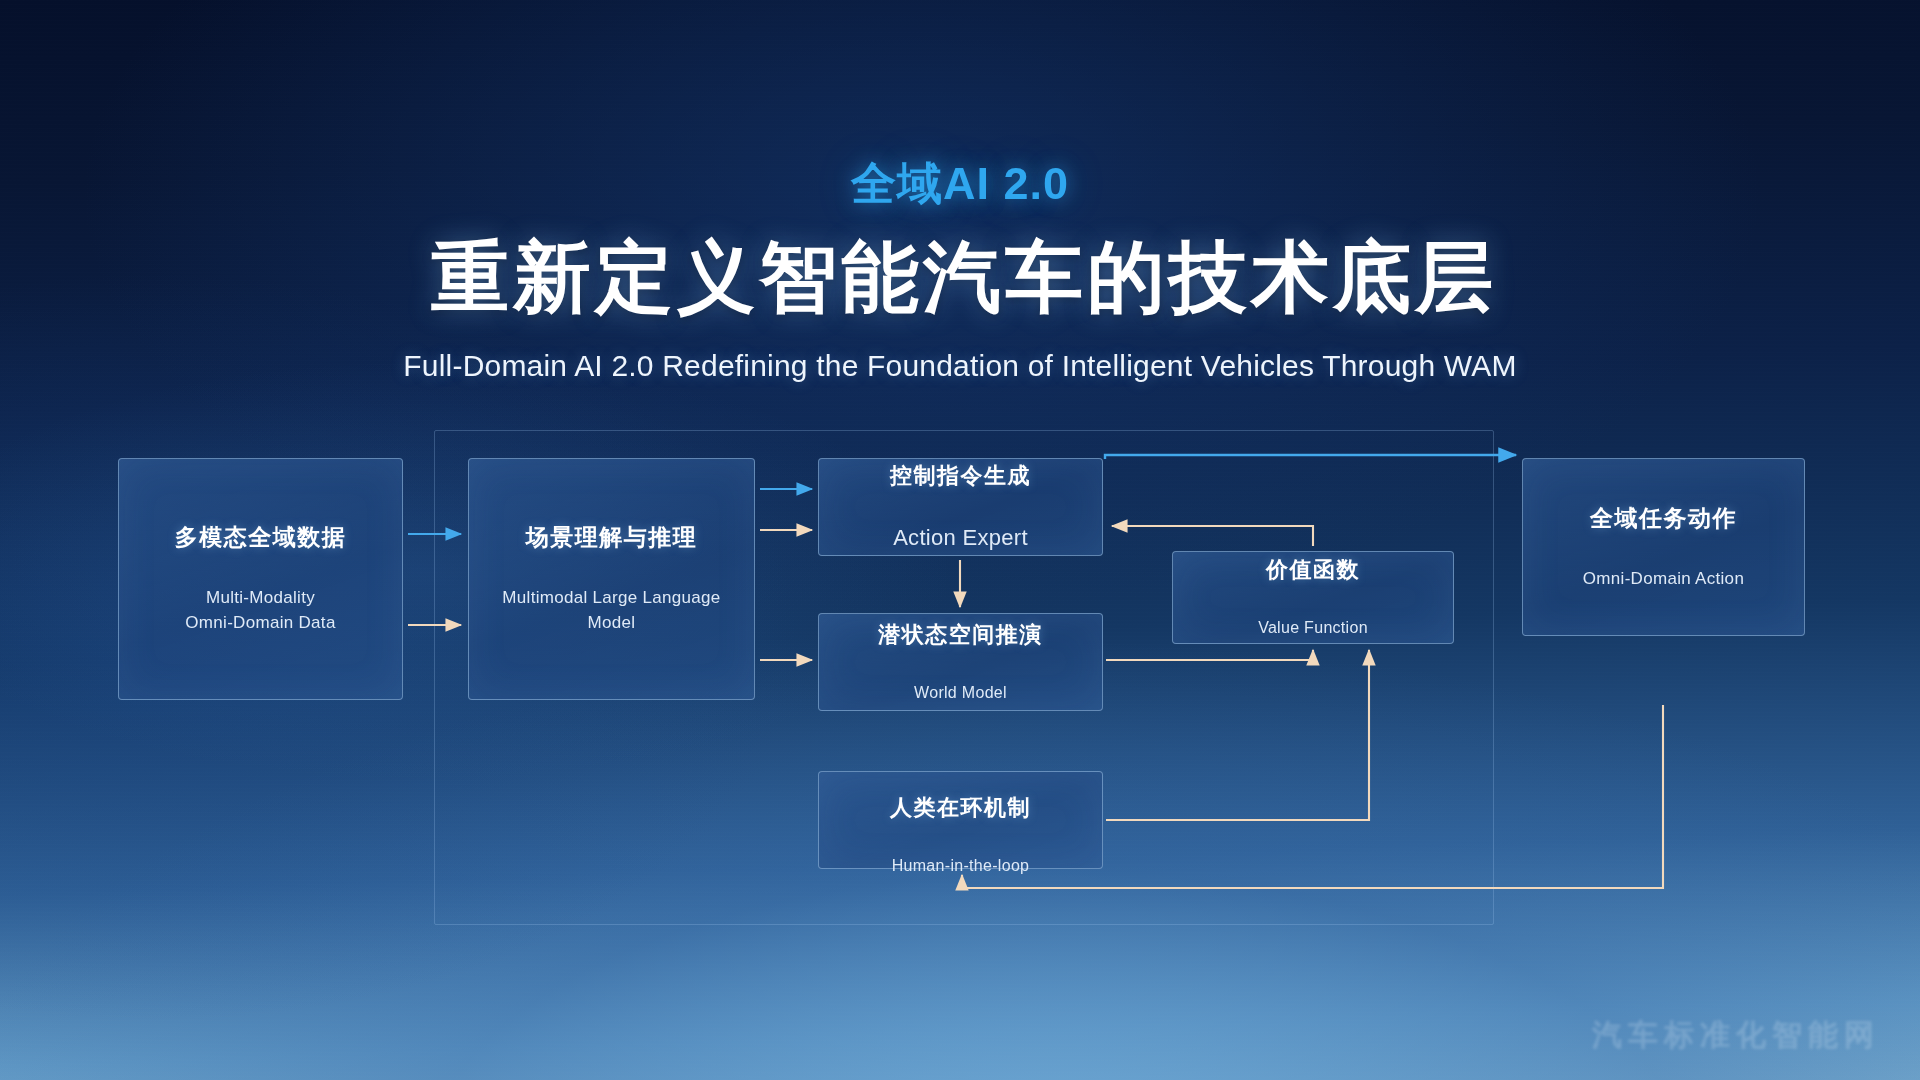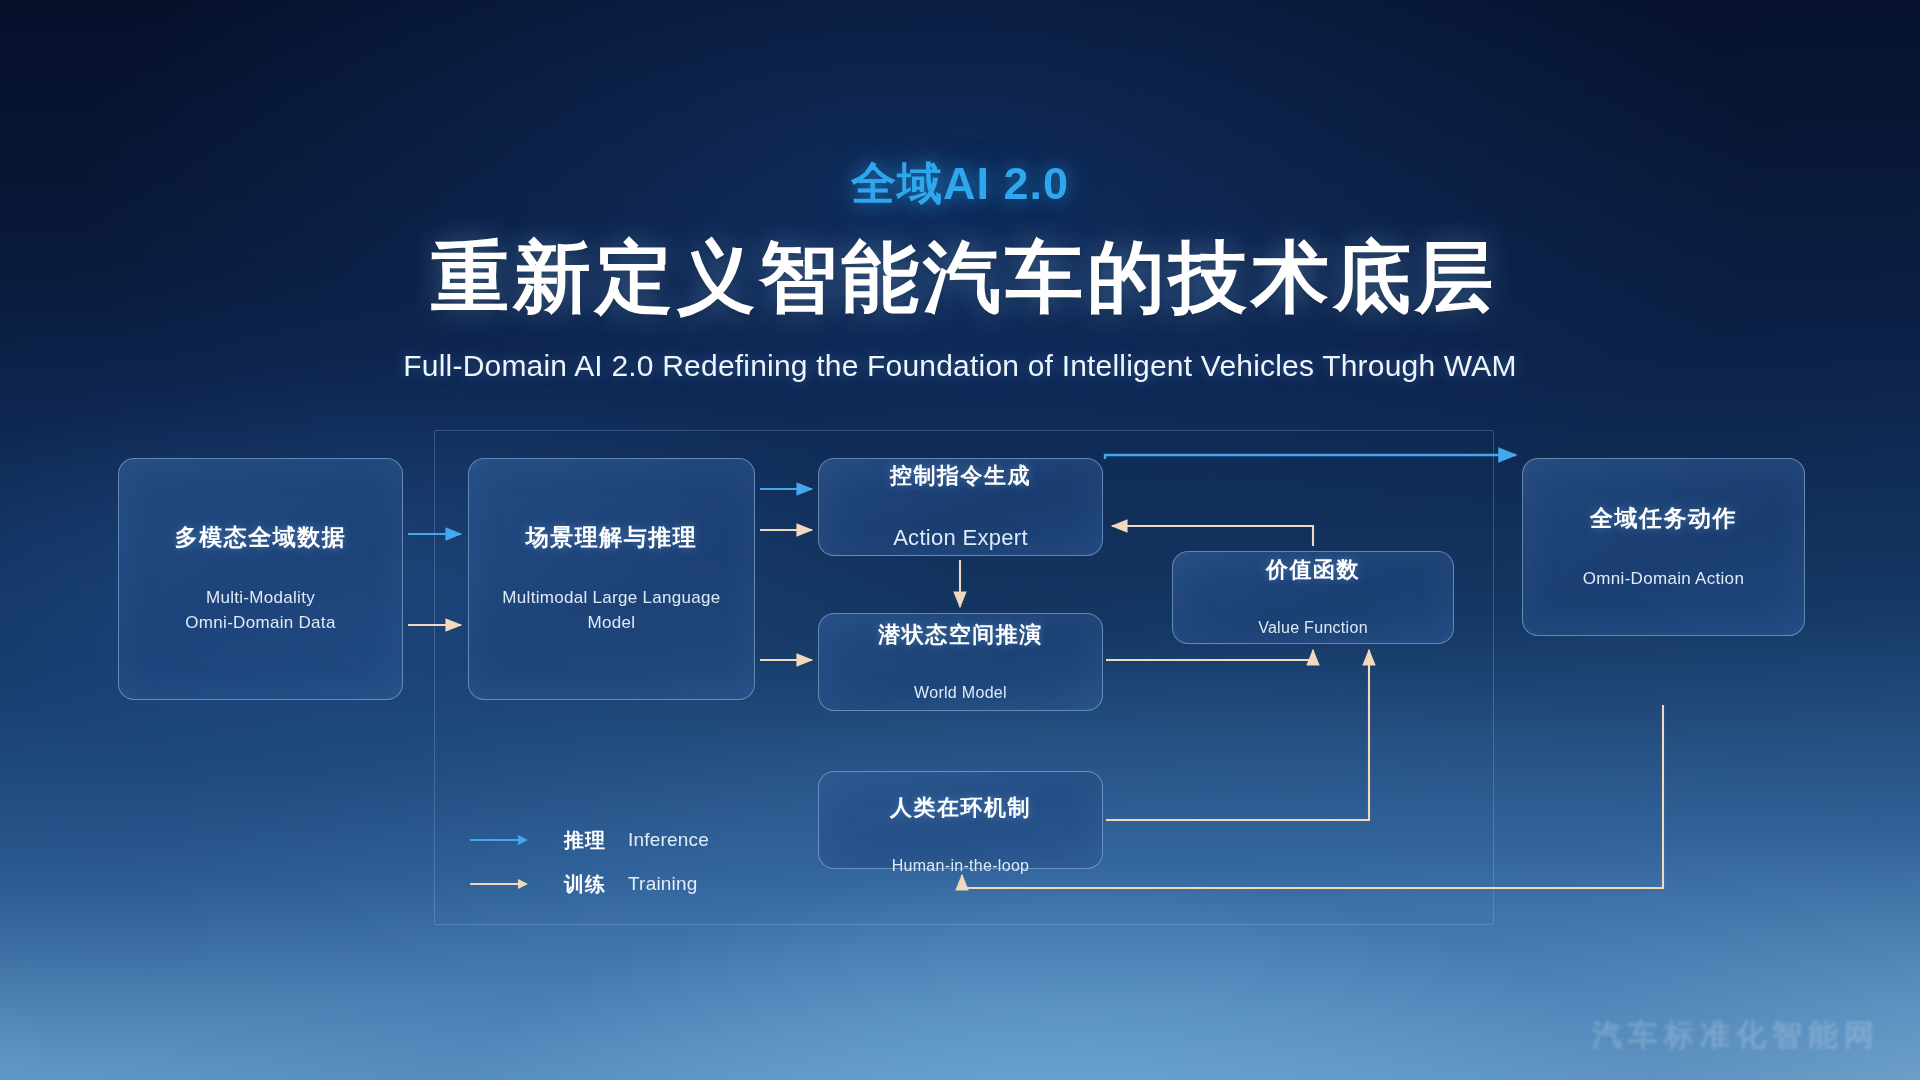--- a/index.html
+++ b/index.html
@@ -47,21 +47,21 @@
   }
 
   
   .diagram{ position:absolute; left:0; top:0; width:1920px; height:1080px; z-index:4;}
   .dashed-frame{
     position:absolute; left:434px; top:430px; width:1060px; height:495px;
     border:1px solid rgba(150,190,235,.28);
     border-radius:2px;
   }
   .node{
-    position:absolute; border-radius:16px; text-align:center;
+    position:absolute; border-radius:4px; text-align:center;
     display:flex; flex-direction:column; align-items:center; justify-content:center;
     border:1px solid rgba(168,205,240,.50);
     background:linear-gradient(160deg, rgba(42,84,142,.70) 0%, rgba(32,70,126,.62) 55%, rgba(38,80,138,.60) 100%);
     box-shadow:inset 0 0 40px rgba(120,170,225,.10);
     padding:8px 10px;
     gap:24px;
   }
   .node .cn{ color:#ffffff; font-weight:700; letter-spacing:1.5px; text-shadow:0 0 10px rgba(150,205,255,.35);}
   .node .en{ color:#dfeaf7; font-weight:400; letter-spacing:.3px; margin-top:9px; line-height:1.45;}
 
@@ -206,36 +206,18 @@
     <div class="node" id="n-human">
       <div class="cn">人类在环机制</div>
       <div class="en">Human-in-the-loop</div>
     </div>
 
     <div class="node" id="n-omni">
       <div class="cn">全域任务动作</div>
       <div class="en">Omni-Domain Action</div>
     </div>
 
-    <div class="legend">
-      <div class="legend-row">
-        <span class="legend-line lg-inf">
-          <span class="shaft"></span>
-            <span class="head"></span>
-        </span>
-        <span class="legend-cn">推理</span>
-        <span class="legend-en">Inference</span>
-      </div>
-      <div class="legend-row">
-        <span class="legend-line lg-trn">
-          <span class="shaft"></span>
-            <span class="head"></span>
-        </span>
-        <span class="legend-cn">训练</span>
-        <span class="legend-en">Training</span>
-      </div>
-    </div>
 
   </div>
 
   <div class="watermark">汽车标准化智能网</div>
 
 </div>
 
 </body></html>

